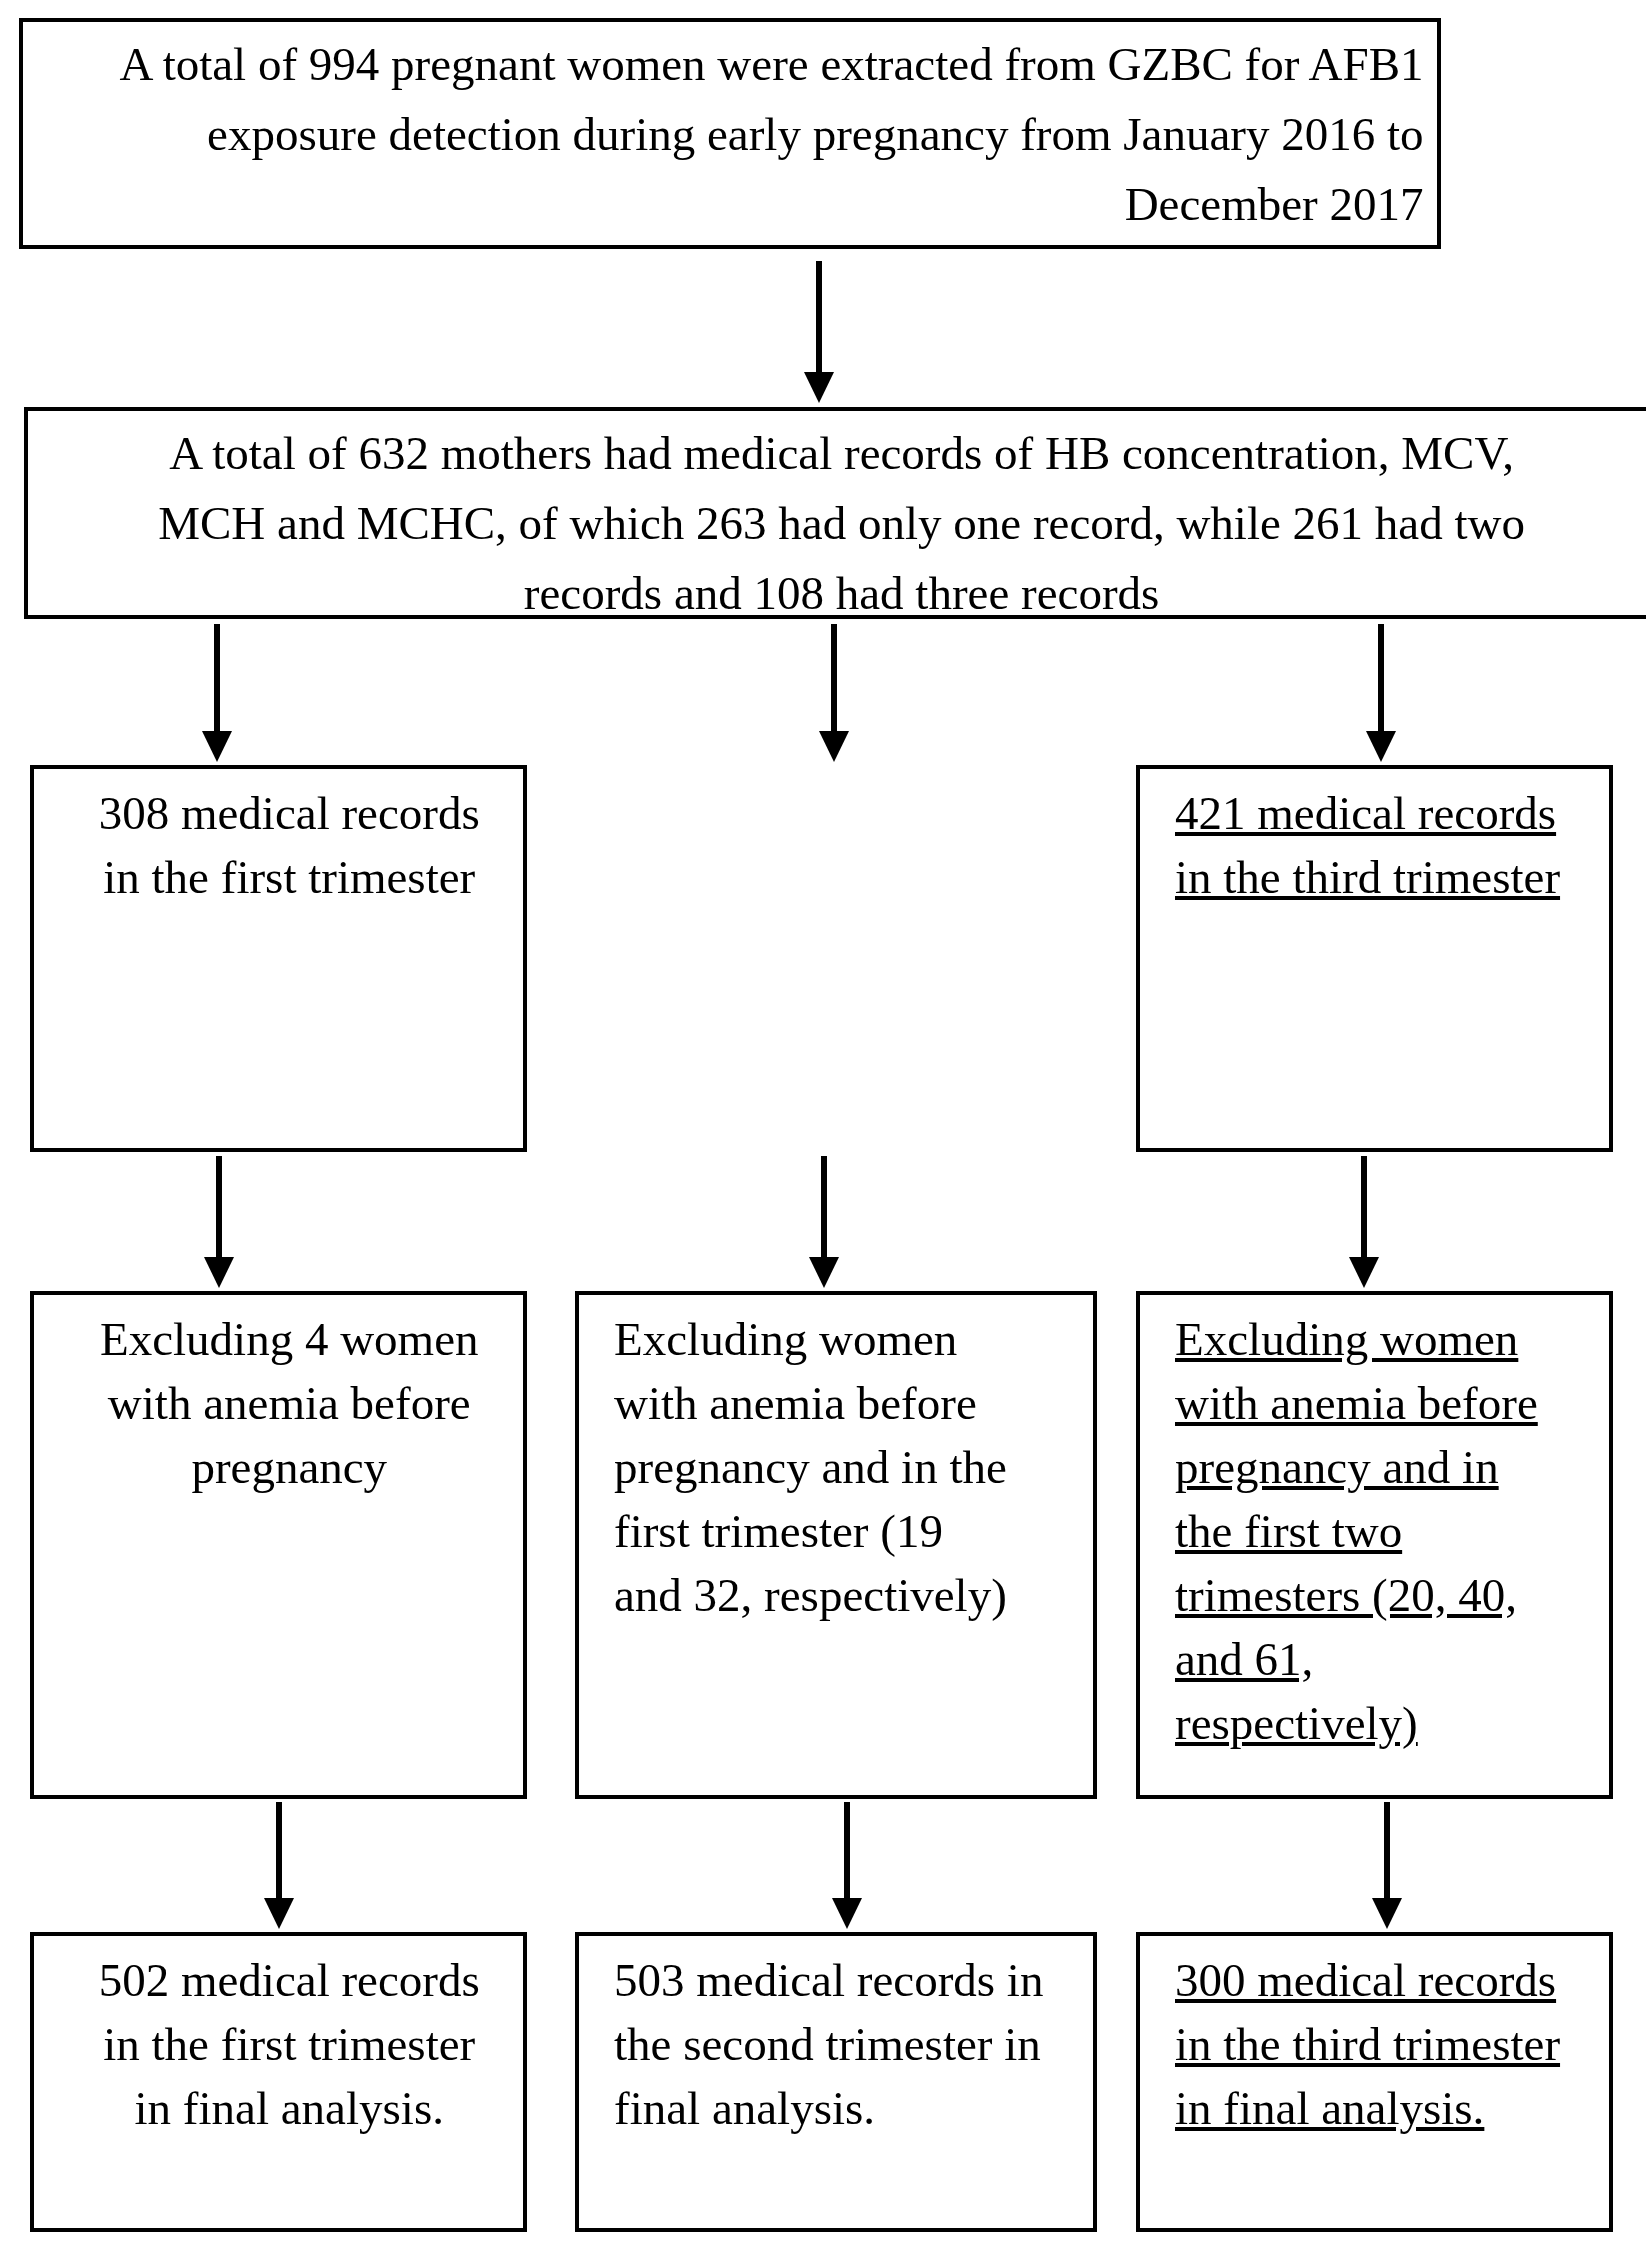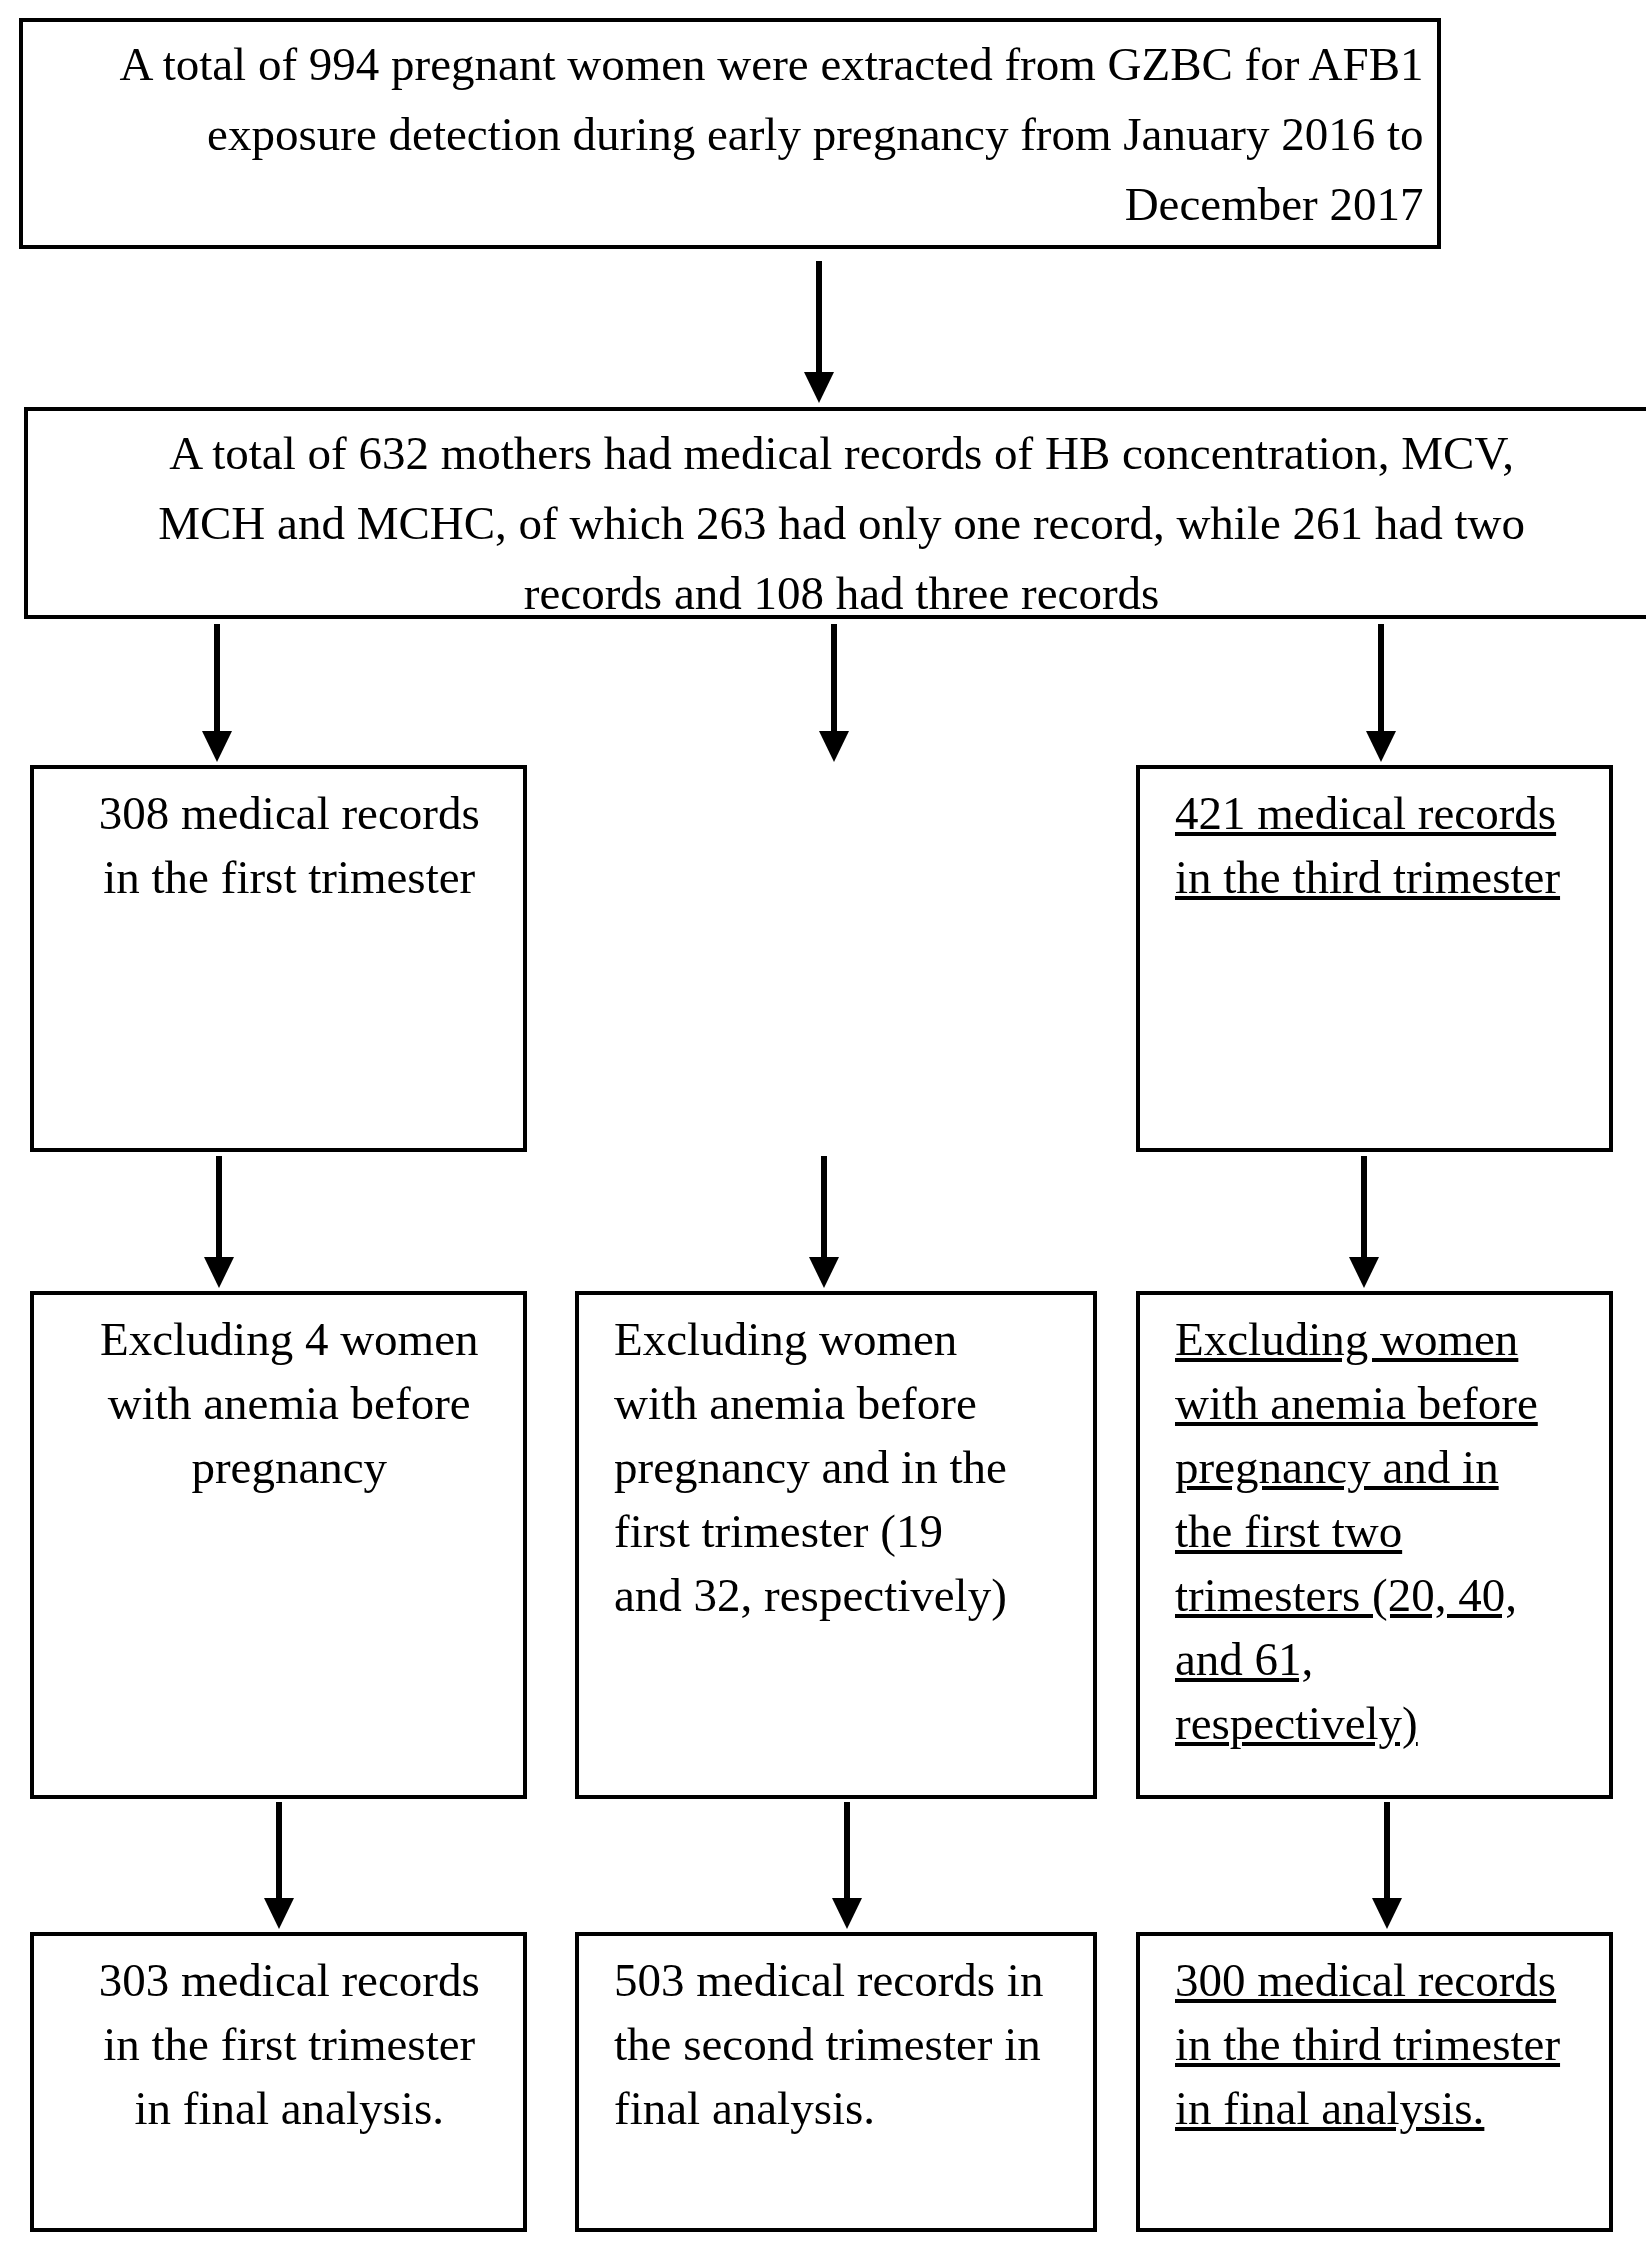--- a/index.html
+++ b/index.html
@@ -145,21 +145,21 @@
   </div>
   <div class="arrow" id="arrow-r4-c2">
     <div class="stem"></div>
     <div class="head"></div>
   </div>
   <div class="arrow" id="arrow-r4-c3">
     <div class="stem"></div>
     <div class="head"></div>
   </div>
 
-  <div class="box col1 row5">303 medical records
+  <div class="box col1 row5">502 medical records
 in the first trimester
 in final analysis.</div>
   <div class="box col2 row5">503 medical records in
 the second trimester in
 final analysis.</div>
   <div class="box col3 row5">300 medical records
 in the third trimester
 in final analysis.</div>
 
 </div>

